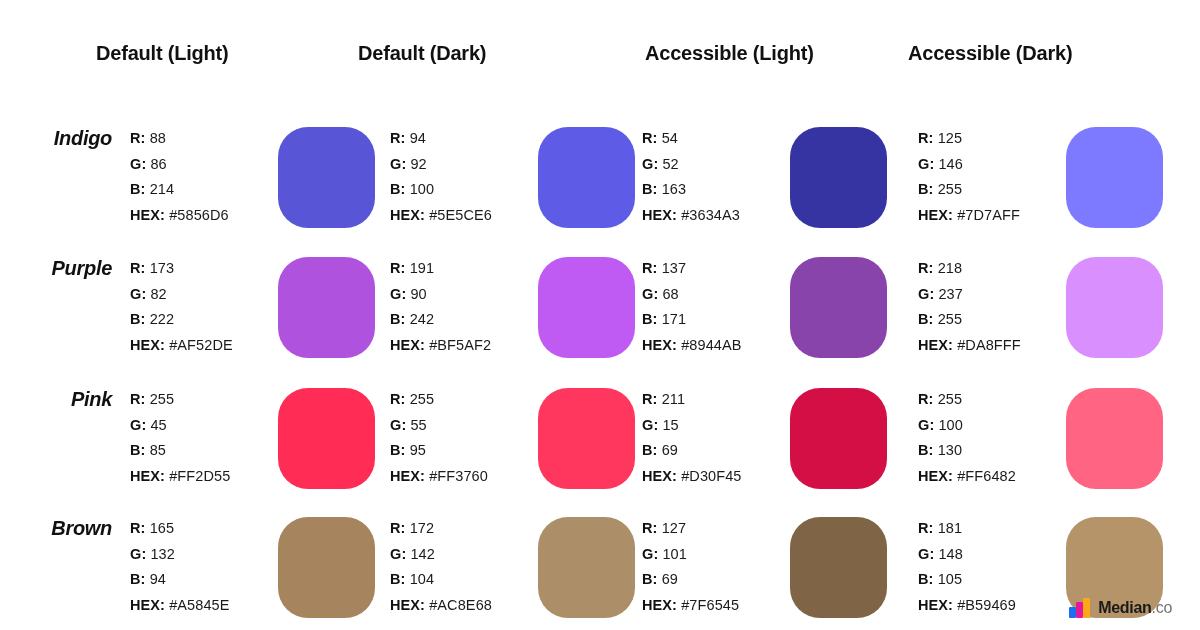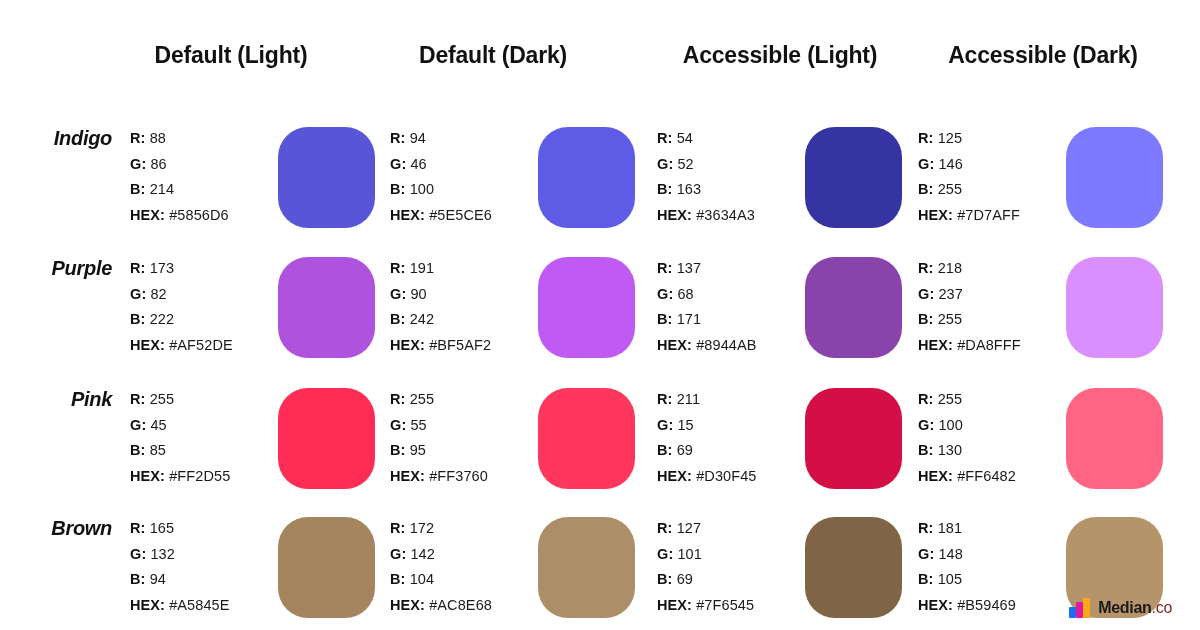--- a/index.html
+++ b/index.html
@@ -26,22 +26,21 @@
     position: absolute;
     left: 0;
     top: 42px;
     width: 1200px;
     height: 30px;
   }
   .col-header {
     position: absolute;
     top: 0;
     width: 270px;
-    text-align: center;
-    font-size: 23px;
+    font-size: 20px;
     font-weight: 700;
     letter-spacing: -0.2px;
     color: #111111;
     white-space: nowrap;
   }
   .col-header.c0 { left: 96px; }
   .col-header.c1 { left: 358px; }
   .col-header.c2 { left: 645px; }
   .col-header.c3 { left: 908px; }
 
@@ -77,21 +76,21 @@
   
   .cell {
     position: absolute;
     top: 0;
     width: 262px;
     height: 118px;
     margin-top: 40px;
   }
   .cell.k0 { left: 130px; }
   .cell.k1 { left: 390px; }
-  .cell.k2 { left: 657px; }
+  .cell.k2 { left: 642px; }
   .cell.k3 { left: 918px; }
 
   .specs {
     position: absolute;
     left: 0;
     top: 4px;
     width: 150px;
   }
   .spec-line {
     font-size: 14.5px;
@@ -145,21 +144,21 @@
     font-size: 16px;
     letter-spacing: -0.3px;
     white-space: nowrap;
   }
   .logo-text .brand {
     font-weight: 700;
     color: #1a1a1a;
   }
   .logo-text .tld {
     font-weight: 400;
-    color: #7f1d1d;
+    color: #737373;
   }
 </style>
 </head>
 <body>
 
 <div class="board">
 
   <div class="header-row">
     <div class="col-header c0">Default (Light)</div>
     <div class="col-header c1">Default (Dark)</div>
@@ -176,21 +175,21 @@
         <div class="spec-line"><span class="k">G:</span> <span class="v">86</span></div>
         <div class="spec-line"><span class="k">B:</span> <span class="v">214</span></div>
         <div class="spec-line"><span class="k">HEX:</span> <span class="v">#5856D6</span></div>
       </div>
       <div class="swatch" style="background: rgb(88, 86, 214);"></div>
     </div>
 
     <div class="cell k1">
       <div class="specs">
         <div class="spec-line"><span class="k">R:</span> <span class="v">94</span></div>
-        <div class="spec-line"><span class="k">G:</span> <span class="v">46</span></div>
+        <div class="spec-line"><span class="k">G:</span> <span class="v">92</span></div>
         <div class="spec-line"><span class="k">B:</span> <span class="v">100</span></div>
         <div class="spec-line"><span class="k">HEX:</span> <span class="v">#5E5CE6</span></div>
       </div>
       <div class="swatch" style="background: rgb(94, 92, 230);"></div>
     </div>
 
     <div class="cell k2">
       <div class="specs">
         <div class="spec-line"><span class="k">R:</span> <span class="v">54</span></div>
         <div class="spec-line"><span class="k">G:</span> <span class="v">52</span></div>

